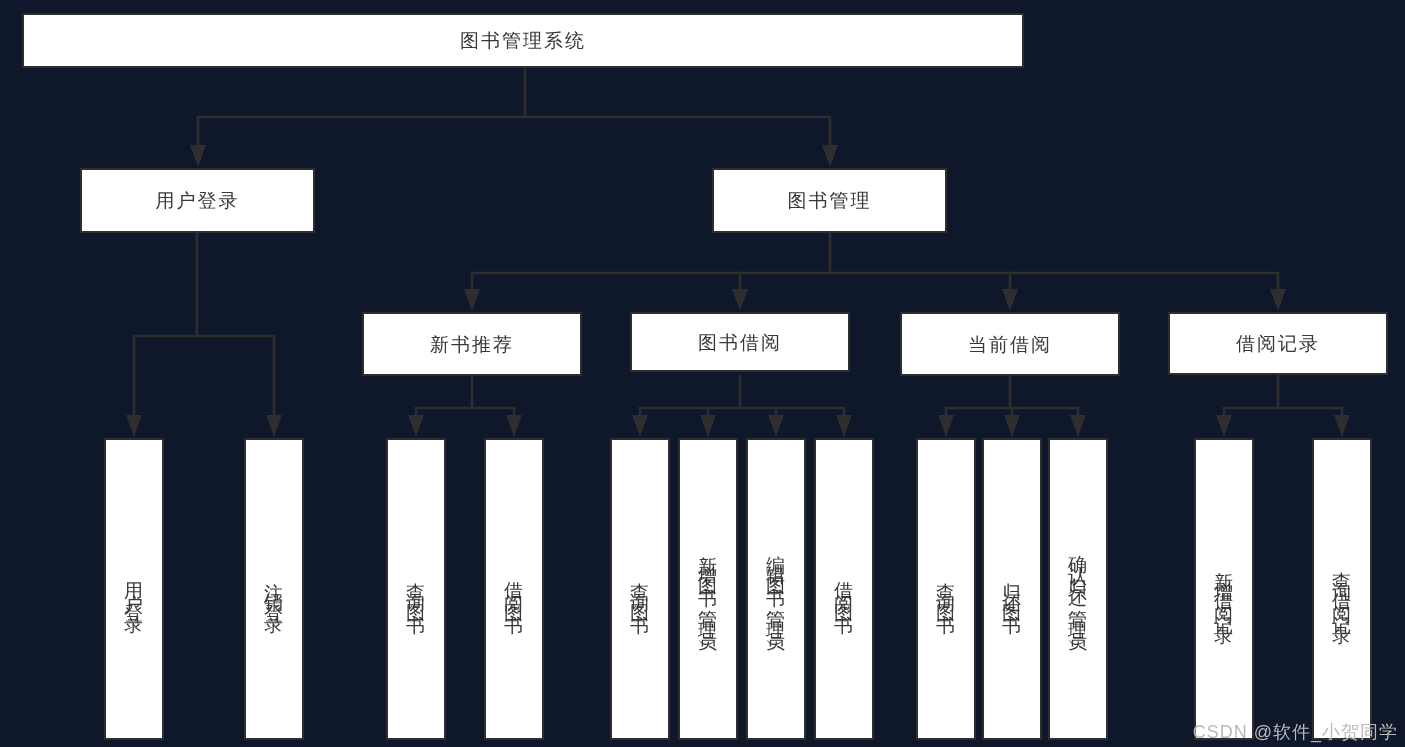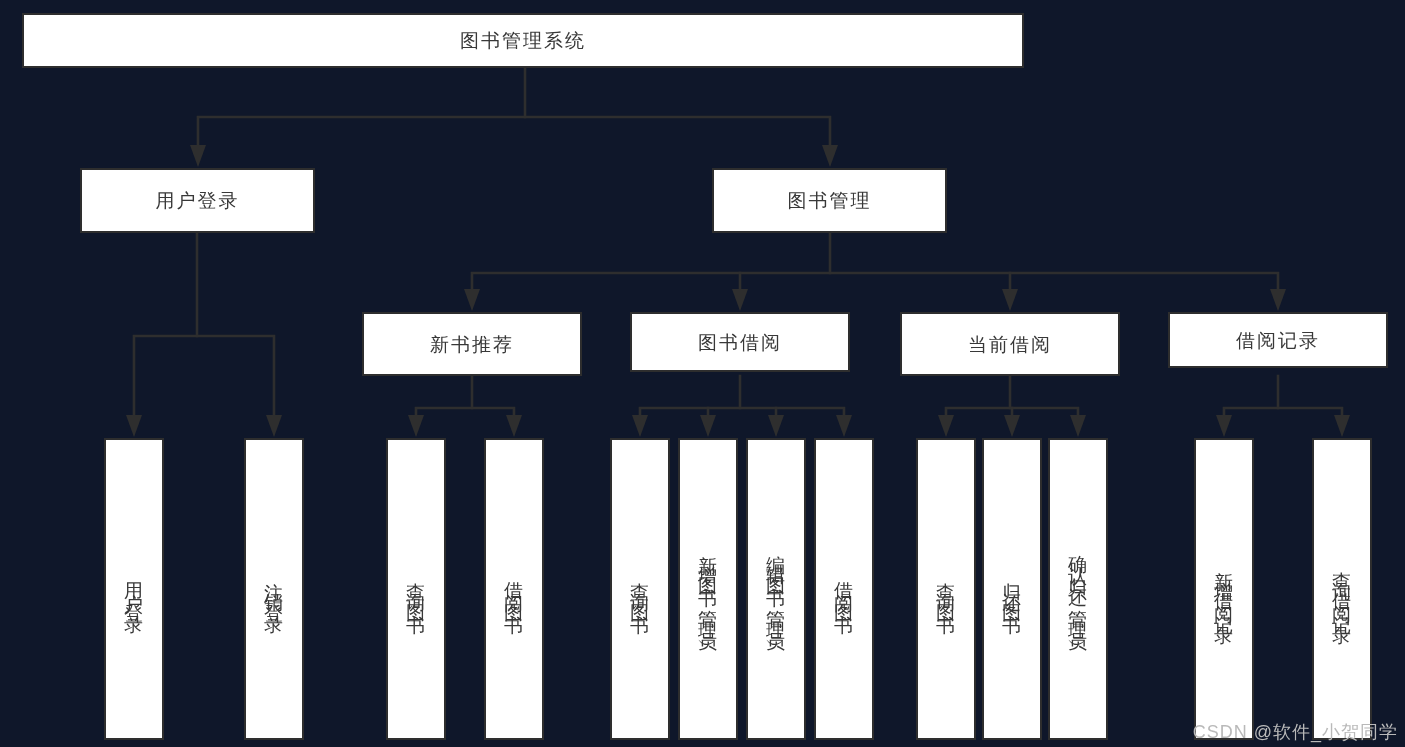--- a/index.html
+++ b/index.html
@@ -105,21 +105,21 @@
   </svg>
 
   <div class="box h" style="left:22px; top:13px; width:1002px; height:55px;">图书管理系统</div>
 
   <div class="box h" style="left:80px; top:168px; width:235px; height:65px;">用户登录</div>
   <div class="box h" style="left:712px; top:168px; width:235px; height:65px;text-align:center;">图书管理</div>
 
   <div class="box h" style="left:362px; top:312px; width:220px; height:64px;">新书推荐</div>
   <div class="box h" style="left:630px; top:312px; width:220px; height:60px;">图书借阅</div>
   <div class="box h" style="left:900px; top:312px; width:220px; height:64px;">当前借阅</div>
-  <div class="box h" style="left:1168px; top:312px; width:220px; height:56px;">借阅记录</div>
+  <div class="box h" style="left:1168px; top:312px; width:220px; height:63px;">借阅记录</div>
 
   <div class="box v" style="left:104px; top:438px; width:60px; height:302px;">用户登录</div>
   <div class="box v" style="left:244px; top:438px; width:60px; height:302px;">注销登录</div>
 
   <div class="box v" style="left:386px; top:438px; width:60px; height:302px;">查询图书</div>
   <div class="box v" style="left:484px; top:438px; width:60px; height:302px;">借阅图书</div>
 
   <div class="box v" style="left:610px; top:438px; width:60px; height:302px;">查询图书</div>
   <div class="box v" style="left:678px; top:438px; width:60px; height:302px;">新增图书（管理员）</div>
   <div class="box v" style="left:746px; top:438px; width:60px; height:302px;">编辑图书（管理员）</div>

